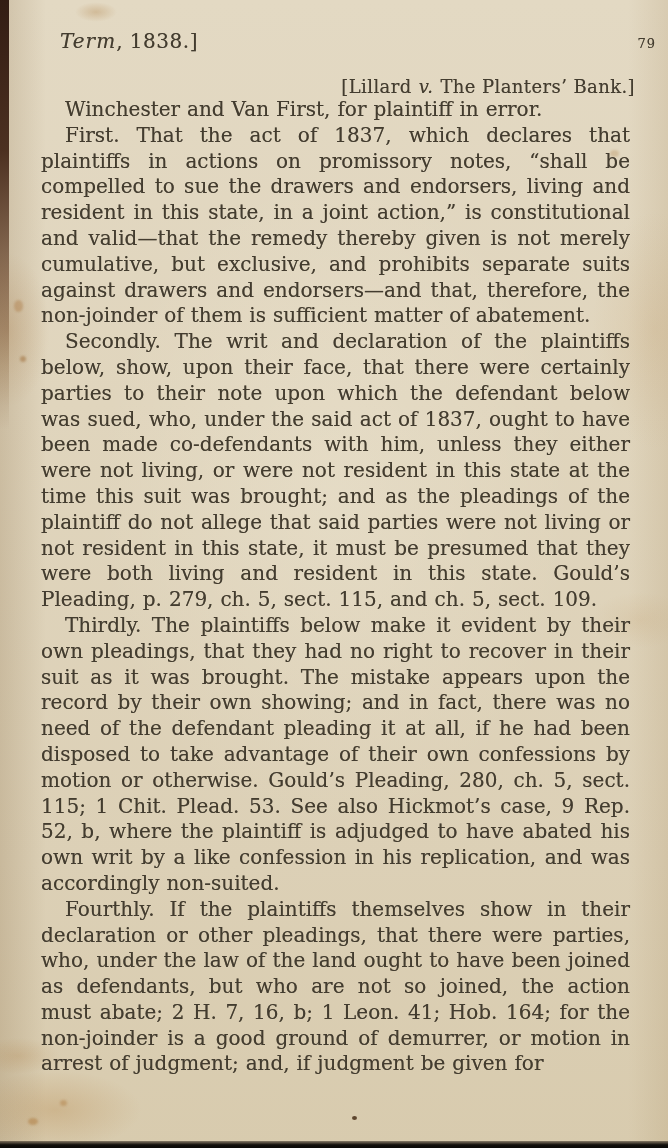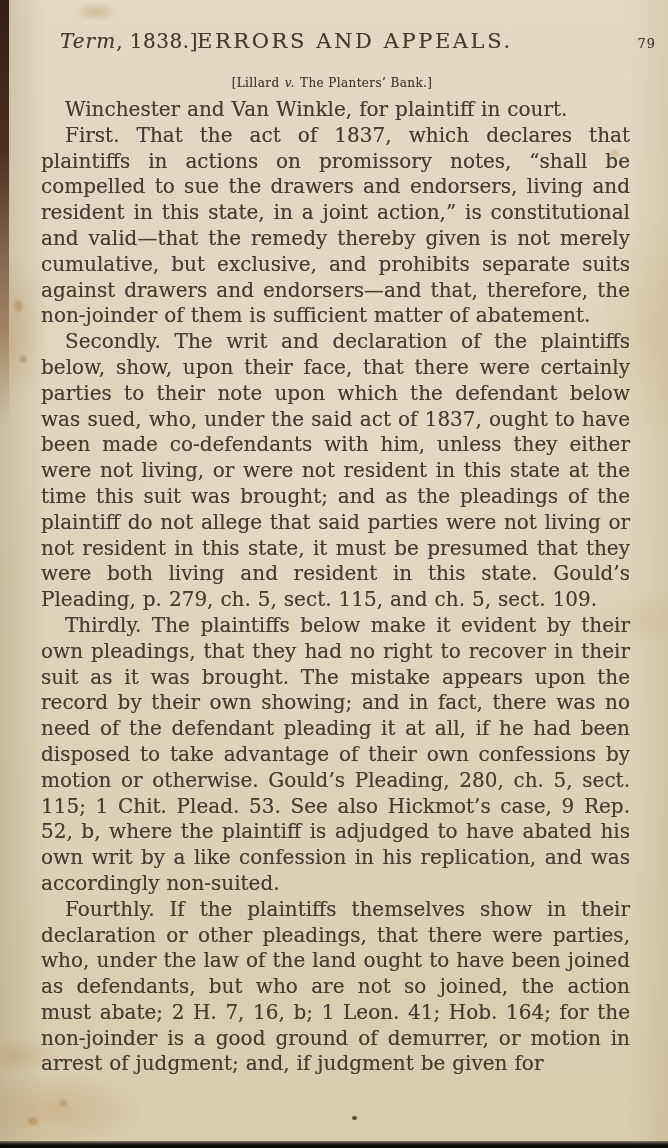--- a/index.html
+++ b/index.html
@@ -55,22 +55,22 @@
   }
   .term { white-space:pre; letter-spacing:0.5px; }
   .term i { letter-spacing:1px; }
   .head-title {
     position:absolute; left:50%; transform:translateX(-51%);
     letter-spacing:2.6px; font-size:21px; white-space:nowrap;
   }
   .page-number { margin-left:auto; font-size:13px; letter-spacing:1px; }
 
   .caption {
-    position:absolute; top:76px; left:37px; width:590px;
-    text-align:center; font-size:12px; letter-spacing:0.4px; white-space:nowrap;
+    position:absolute; top:76px; left:45px; width:590px;
+    text-align:right; font-size:18px; letter-spacing:0.4px; white-space:nowrap;
   }
   .caption i { padding:0 1px; }
 
   .body-text {
     position:absolute; top:97px; left:41px; width:589px;
     font-size:20px; line-height:25.8px;
     text-align:justify; word-spacing:0.6px;
   }
   .body-text p { margin:0; text-indent:24px; }
 </style>
@@ -82,30 +82,29 @@
   <div class="edge-left"></div>
   <div class="fox f1"></div>
   <div class="fox f2"></div>
   <div class="fox f3"></div>
   <div class="fox f4"></div>
   <div class="fox f5"></div>
   <div class="speck"></div>
 
   <div class="running-head ink">
     <span class="term"><i>Term</i><span>, 1838.]</span></span>
-    <span class="head-title">ERRORS AND APPEALS.</span>
     <span class="page-number">79</span>
   </div>
 
   <div class="caption ink">
     <span>[Lillard </span><i>v.</i><span> The Planters’ Bank.]</span>
   </div>
 
   <div class="body-text ink">
-    <p>Winchester and Van Winkle, for plaintiff in court.</p>
+    <p>Winchester and Van First, for plaintiff in error.</p>
     <p>First. That the act of 1837, which declares that plaintiffs in actions on promissory notes, “shall be compelled to sue the drawers and endorsers, living and resident in this state, in a joint action,” is constitutional and valid—that the remedy thereby given is not merely cumulative, but exclusive, and prohibits separate suits against drawers and endorsers—and that, therefore, the non-joinder of them is sufficient matter of abatement.</p>
     <p>Secondly. The writ and declaration of the plaintiffs below, show, upon their face, that there were certainly parties to their note upon which the defendant below was sued, who, under the said act of 1837, ought to have been made co-defendants with him, unless they either were not living, or were not resident in this state at the time this suit was brought; and as the pleadings of the plaintiff do not allege that said parties were not living or not resident in this state, it must be presumed that they were both living and resident in this state. Gould’s Pleading, p. 279, ch. 5, sect. 115, and ch. 5, sect. 109.</p>
     <p>Thirdly. The plaintiffs below make it evident by their own pleadings, that they had no right to recover in their suit as it was brought. The mistake appears upon the record by their own showing; and in fact, there was no need of the defendant pleading it at all, if he had been disposed to take advantage of their own confessions by motion or otherwise. Gould’s Pleading, 280, ch. 5, sect. 115; 1 Chit. Plead. 53. See also Hickmot’s case, 9 Rep. 52, b, where the plaintiff is adjudged to have abated his own writ by a like confession in his replication, and was accordingly non-suited.</p>
     <p>Fourthly. If the plaintiffs themselves show in their declaration or other pleadings, that there were parties, who, under the law of the land ought to have been joined as defendants, but who are not so joined, the action must abate; 2 H. 7, 16, b; 1 Leon. 41; Hob. 164; for the non-joinder is a good ground of demurrer, or motion in arrest of judgment; and, if judgment be given for</p>
   </div>
 
   <div class="edge-bottom"></div>
 </div>
 
 </body></html>

